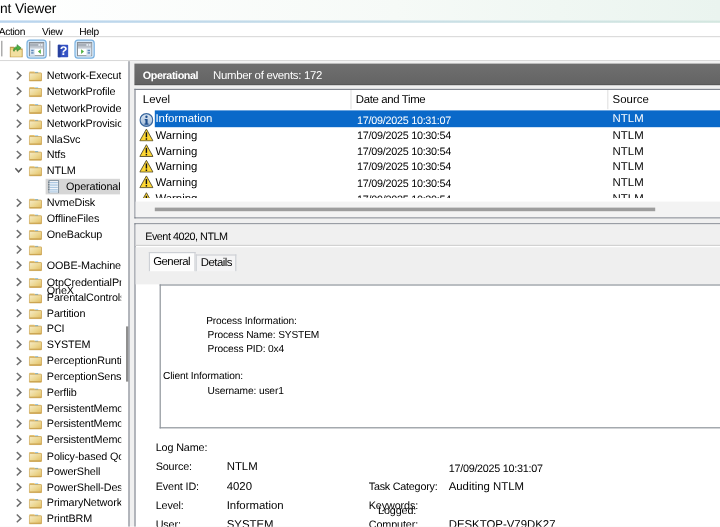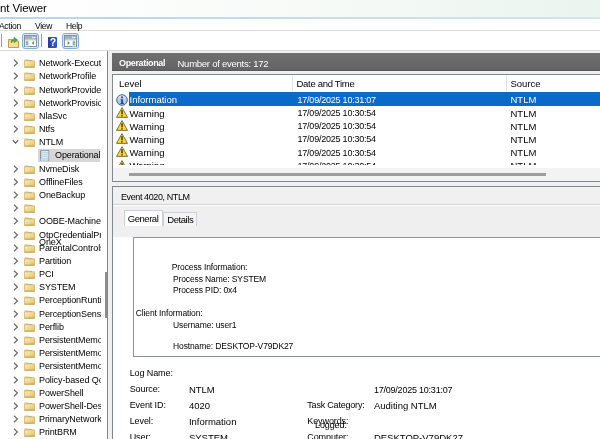--- a/index.html
+++ b/index.html
@@ -650,21 +650,20 @@
 <div class="abs" style="left:162.6px; top:212.3px; width:34.5px; height:13.7px; background:#f4f4f5; border:1px solid #cdd0d5; border-bottom:none;"></div>
 <div class="abs txt" style="left:127.7px; top:212.6px; font-size:9.5px; letter-spacing:-0.45px;">General</div>
 <div class="abs txt" style="left:167.3px; top:213.6px; font-size:9.5px; letter-spacing:-0.45px;">Details</div>
 
 <div class="abs" style="left:133px; top:237px; width:467px; height:120px; background:#fff; border:1px solid #8e949b; border-right:none;"></div>
 <div class="dsc" style="left:135.8px; top:262px;margin-left:36px;">Process Information:</div>
 <div class="dsc" style="left:173px; top:273.5px;">Process Name: SYSTEM</div>
 <div class="dsc" style="left:173px; top:285px;">Process PID: 0x4</div>
 <div class="dsc" style="left:135.8px; top:308px;">Client Information:</div>
 <div class="dsc" style="left:173px; top:319.5px;">Username: user1</div>
-<div class="dsc" style="left:173px; top:341px;">Hostname: DESKTOP-V79DK27</div>
 
 <div class="abs txt grid" style="left:129.7px; top:368px;">Log Name:</div>
 <div class="abs txt grid" style="left:129.7px; top:384px;">Source:</div>
 <div class="abs txt" style="left:188.9px; top:384px;">NTLM</div>
 <div class="abs txt grid" style="left:315px; top:384px;margin-top:36px;">Logged:</div>
 <div class="abs txt time" style="left:373.9px; top:384.5px;">17/09/2025 10:31:07</div>
 <div class="abs txt grid" style="left:129.7px; top:400px;">Event ID:</div>
 <div class="abs txt" style="left:188.9px; top:400px;">4020</div>
 <div class="abs txt grid" style="left:307.3px; top:400px; letter-spacing:-0.2px;">Task Category:</div>
 <div class="abs txt" style="left:373.9px; top:400px;">Auditing NTLM</div>

